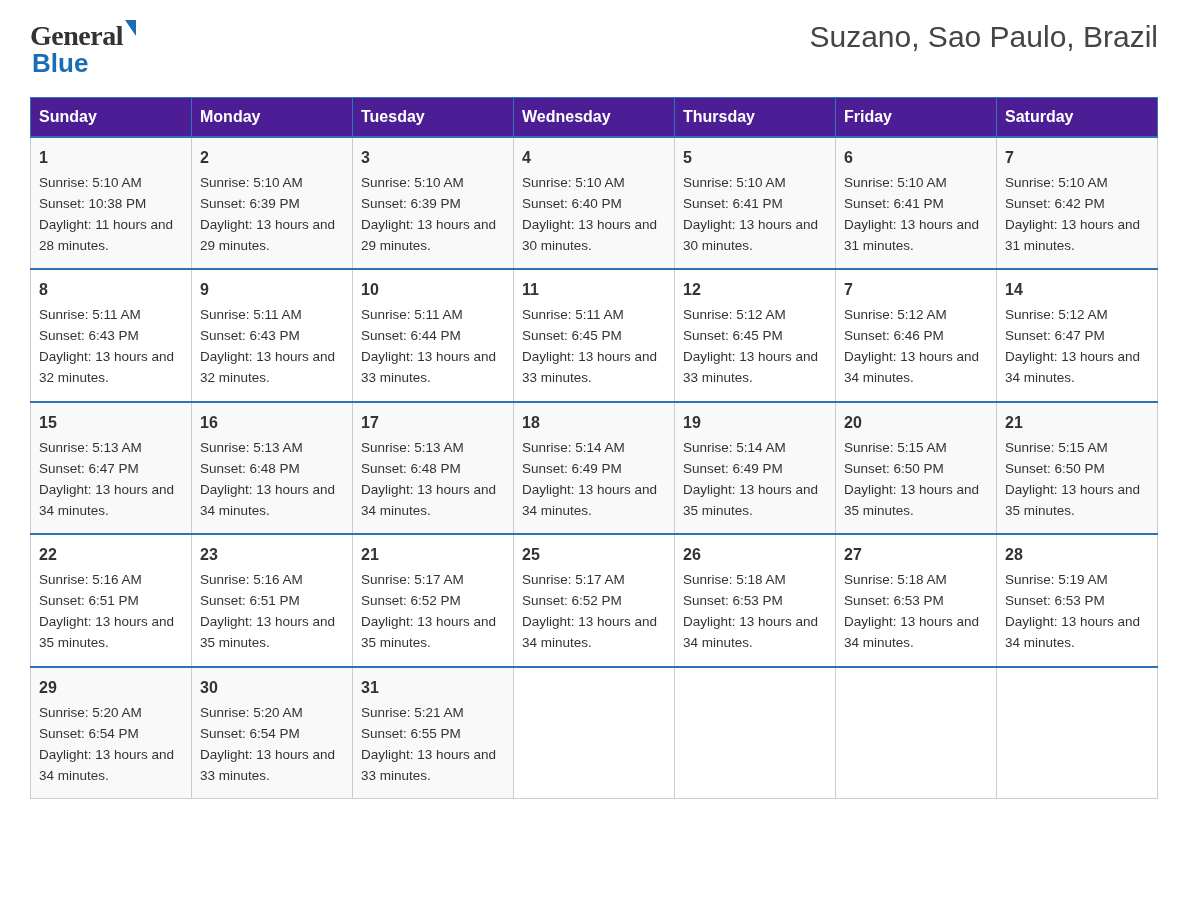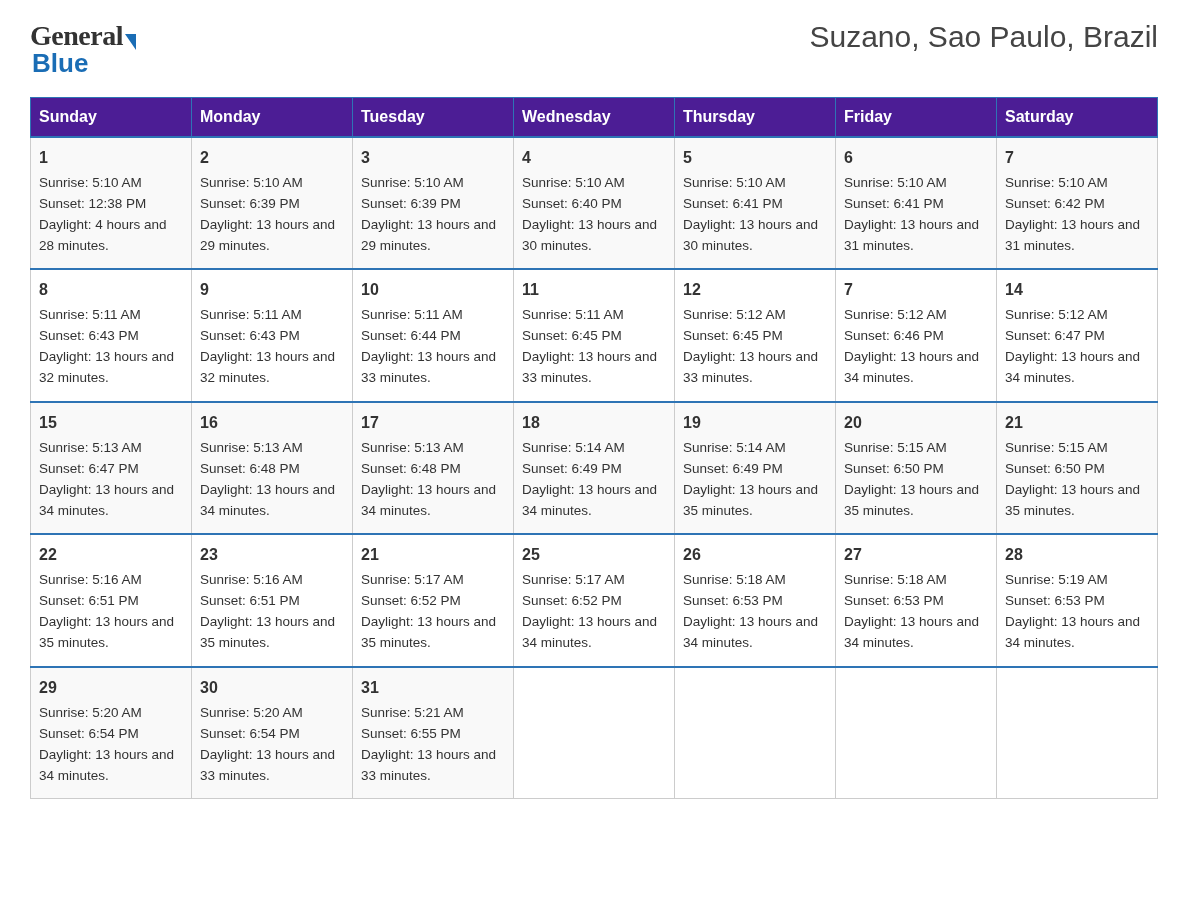--- a/index.html
+++ b/index.html
@@ -80,21 +80,21 @@
     .border-top-blue td {
       border-top: 2px solid #2e74b5 !important;
     }
   </style>
 </head>
 <body>
 
 <div class="page">
   <div class="header">
     <div class="logo">
-      <div style="display:flex; align-items:flex-end;">
+      <div style="display:flex; align-items:flex-start;">
         <span style="font-size:28px; font-weight:bold; color:#333; font-family:Georgia,serif; letter-spacing:-0.5px;">General</span>
         <span style="display:inline-block; width:0; height:0; border-left:11px solid transparent; border-top:16px solid #1a6db5; margin-left:2px; margin-bottom:2px;"></span>
       </div>
       <div style="font-size:26px; font-weight:bold; color:#1a6db5; font-family:Liberation Sans, sans-serif; margin-top:-4px; padding-left:2px;">Blue</div>
     </div>
     <div class="title-block">
       <h2>Suzano, Sao Paulo, Brazil</h2>
     </div>
   </div>
 
@@ -105,21 +105,21 @@
           <th>Monday</th>
           <th>Tuesday</th>
           <th>Wednesday</th>
           <th>Thursday</th>
           <th>Friday</th>
           <th>Saturday</th>
         </tr>
     </thead>
     <tbody id="calendar-body">
     <tr class="border-top-blue">
-          <td><span class="day-num">1</span><span>Sunrise: 5:10 AM</span><br><span>Sunset: 12:38 PM</span><br><span>Daylight: 4 hours and 28 minutes.</span></td>
+          <td><span class="day-num">1</span><span>Sunrise: 5:10 AM</span><br><span>Sunset: 10:38 PM</span><br><span>Daylight: 11 hours and 28 minutes.</span></td>
           <td><span class="day-num">2</span><span>Sunrise: 5:10 AM</span><br><span>Sunset: 6:39 PM</span><br><span>Daylight: 13 hours and 29 minutes.</span></td>
           <td><span class="day-num">3</span><span>Sunrise: 5:10 AM</span><br><span>Sunset: 6:39 PM</span><br><span>Daylight: 13 hours and 29 minutes.</span></td>
           <td><span class="day-num">4</span><span>Sunrise: 5:10 AM</span><br><span>Sunset: 6:40 PM</span><br><span>Daylight: 13 hours and 30 minutes.</span></td>
           <td><span class="day-num">5</span><span>Sunrise: 5:10 AM</span><br><span>Sunset: 6:41 PM</span><br><span>Daylight: 13 hours and 30 minutes.</span></td>
           <td><span class="day-num">6</span><span>Sunrise: 5:10 AM</span><br><span>Sunset: 6:41 PM</span><br><span>Daylight: 13 hours and 31 minutes.</span></td>
           <td><span class="day-num">7</span><span>Sunrise: 5:10 AM</span><br><span>Sunset: 6:42 PM</span><br><span>Daylight: 13 hours and 31 minutes.</span></td>
         </tr>
         <tr class="border-top-blue">
           <td><span class="day-num">8</span><span>Sunrise: 5:11 AM</span><br><span>Sunset: 6:43 PM</span><br><span>Daylight: 13 hours and 32 minutes.</span></td>
           <td><span class="day-num">9</span><span>Sunrise: 5:11 AM</span><br><span>Sunset: 6:43 PM</span><br><span>Daylight: 13 hours and 32 minutes.</span></td>

